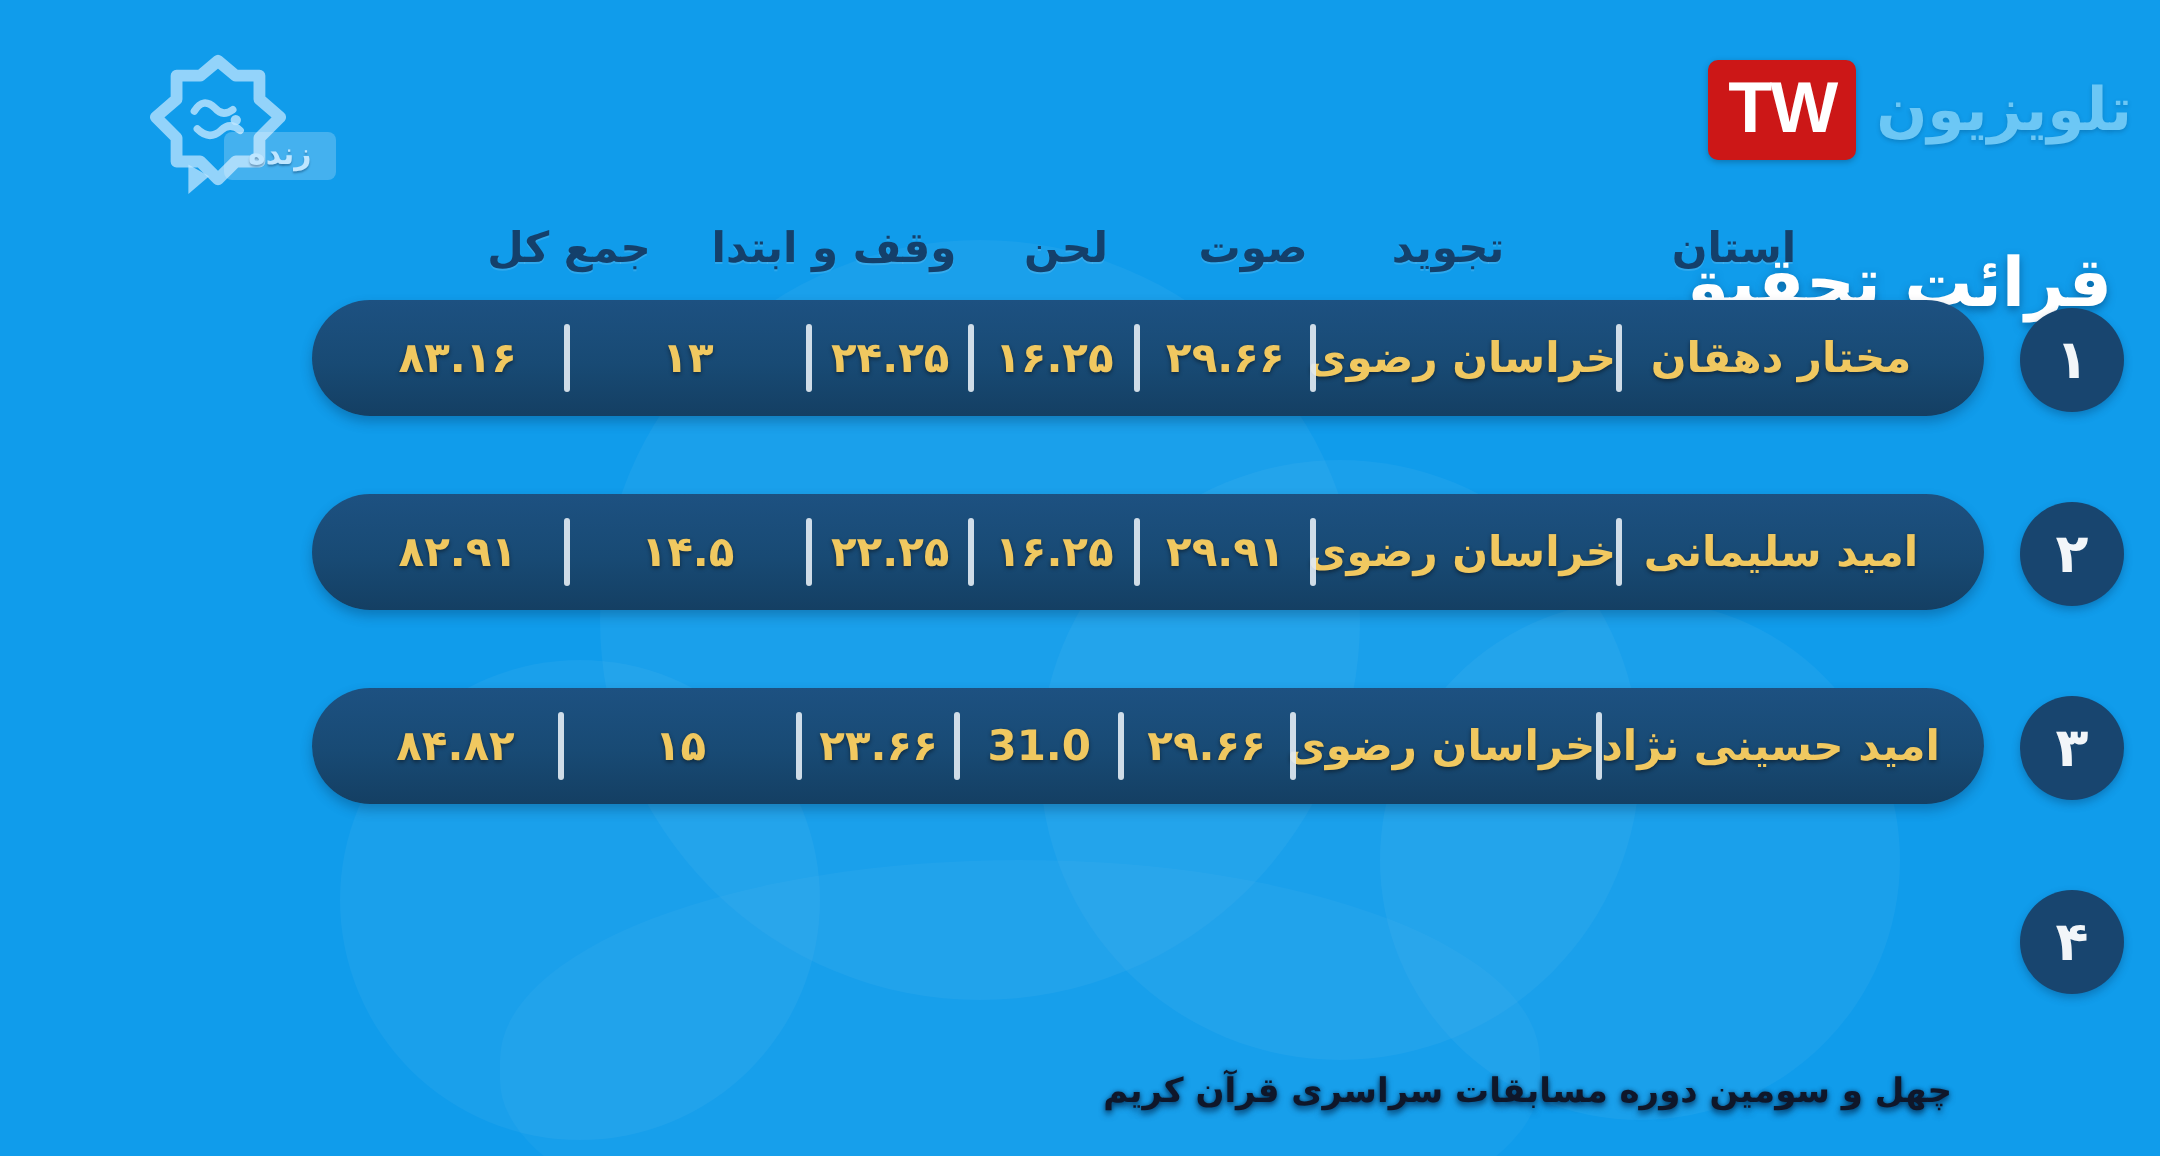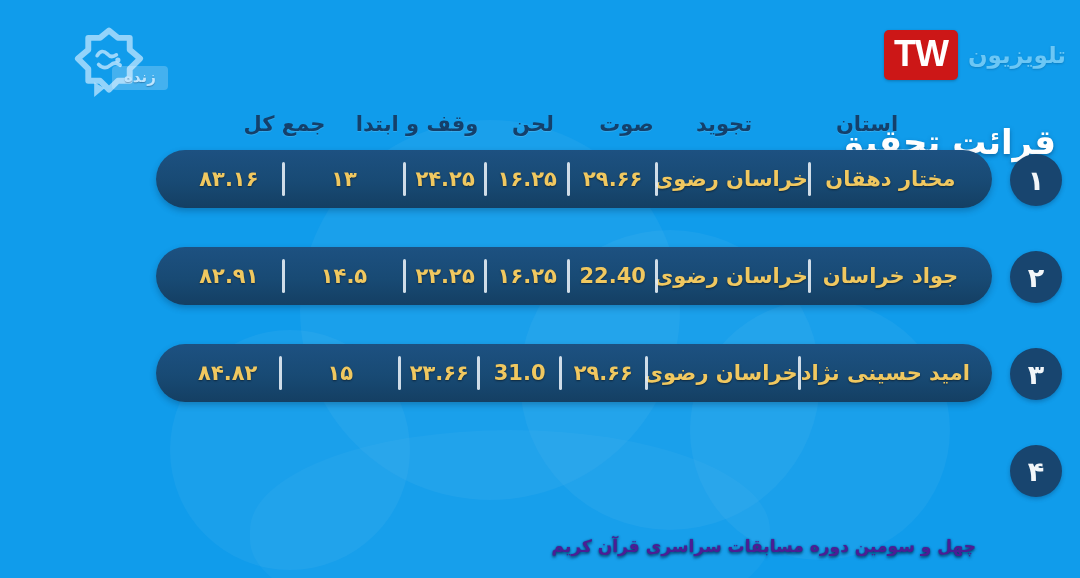--- a/index.html
+++ b/index.html
@@ -68,21 +68,21 @@
     font-weight:bold;
     font-size:36px;
     line-height:1;
     padding:6px 10px 8px 10px;
     border-radius:5px;
     letter-spacing:-1px;
     box-shadow:0 1px 3px rgba(0,0,0,0.25);
   }
   #network-name {
     color:#6cc7f5;
-    font-size:23px;
+    font-size:30px;
     font-weight:bold;
     letter-spacing:2px;
     text-shadow:0 1px 2px rgba(0,50,90,0.25);
   }
 
   
   #program-title {
     position:absolute; right:24px; top:78px;
     color:#ffffff;
     font-size:34px;
@@ -173,21 +173,21 @@
     flex:0 0 auto;
     opacity:0.92;
   }
   .pad-start { width:22px; flex:0 0 auto; }
   .pad-end   { width:20px; flex:0 0 auto; }
 
   
   #event-caption {
     position:absolute;
     right:104px; bottom:22px;
-    color:#4c1d95;
+    color:#0f172a;
     font-size:17px;
     font-weight:bold;
     letter-spacing:0px;
     text-shadow:0 2px 3px rgba(0,45,85,0.75), 0 0 2px rgba(0,45,85,0.6);
   }
 </style>
 </head>
 <body>
 
 <div id="stage">
@@ -246,25 +246,25 @@
         <div class="sep"></div>
         <div class="cell total">۸۳.۱۶</div>
         <div class="pad-end"></div>
       </div>
     </div>
 
     <div class="row-wrap">
       <div class="rank-badge">۲</div>
       <div class="row-pill">
         <div class="pad-start"></div>
-        <div class="cell name">جواد خراسان</div>
+        <div class="cell name">امید سلیمانی</div>
         <div class="sep"></div>
         <div class="cell province">خراسان رضوی</div>
         <div class="sep"></div>
-        <div class="cell tajweed">22.40</div>
+        <div class="cell tajweed">۲۹.۹۱</div>
         <div class="sep"></div>
         <div class="cell sowt">۱۶.۲۵</div>
         <div class="sep"></div>
         <div class="cell lahn">۲۲.۲۵</div>
         <div class="sep"></div>
         <div class="cell waqf">۱۴.۵</div>
         <div class="sep"></div>
         <div class="cell total">۸۲.۹۱</div>
         <div class="pad-end"></div>
       </div>

